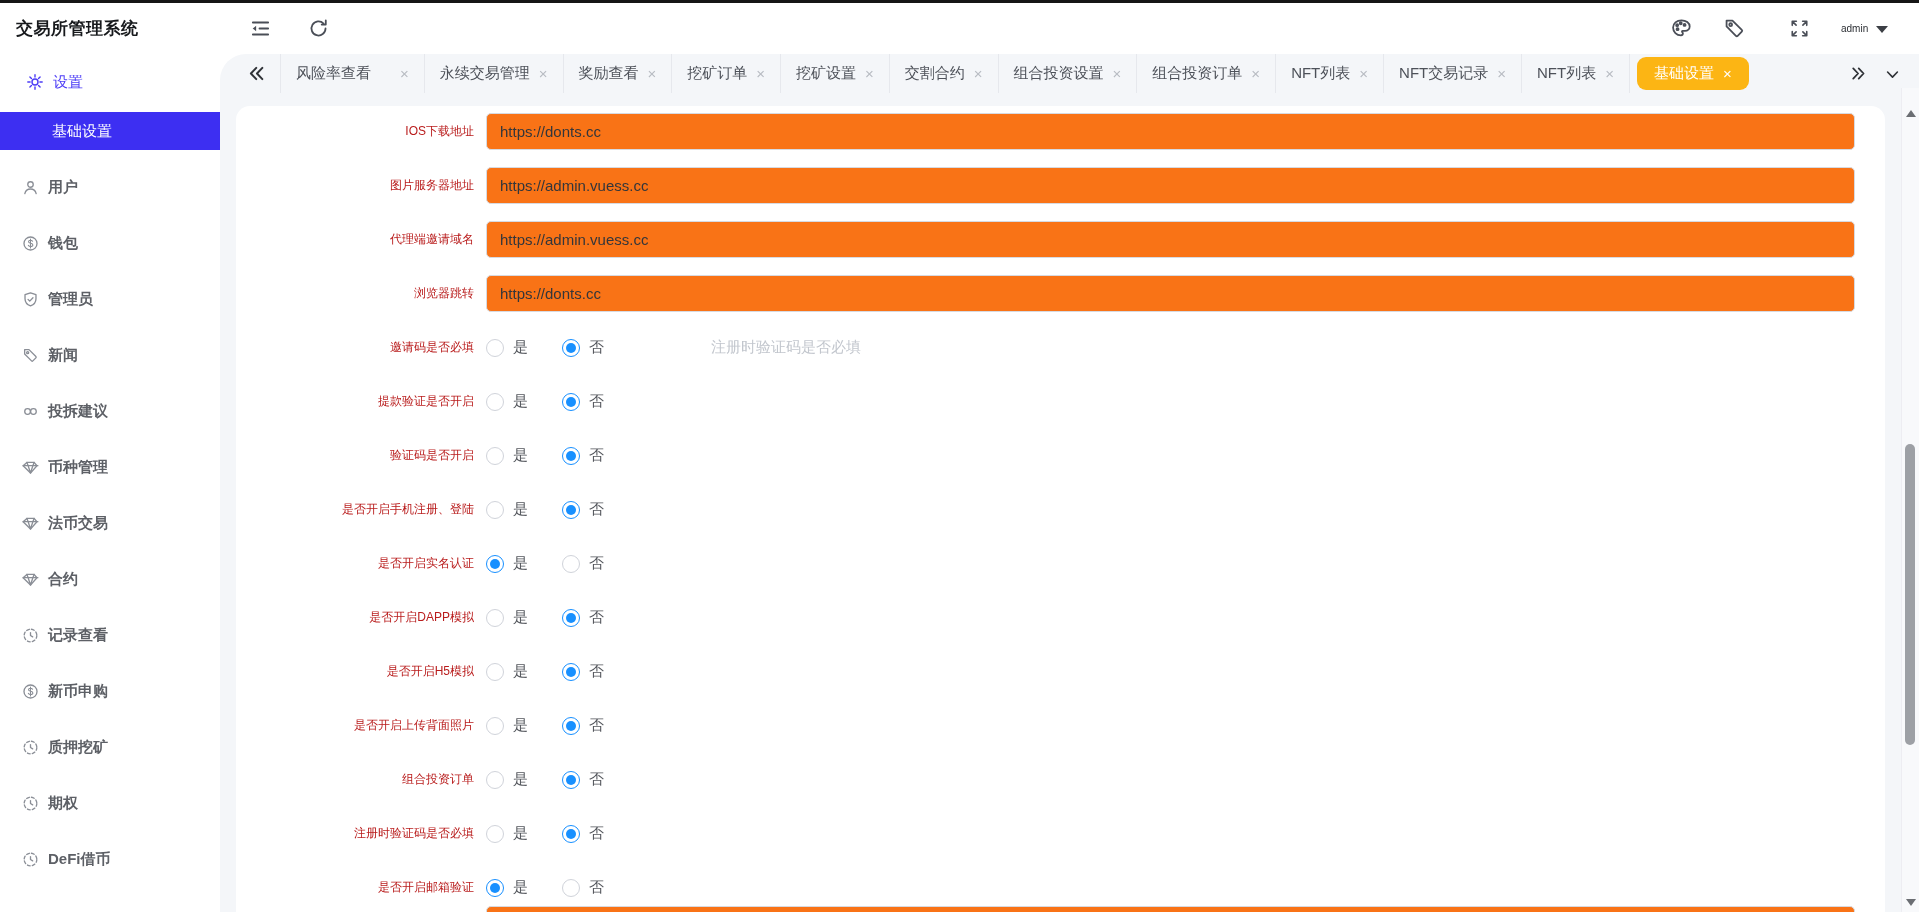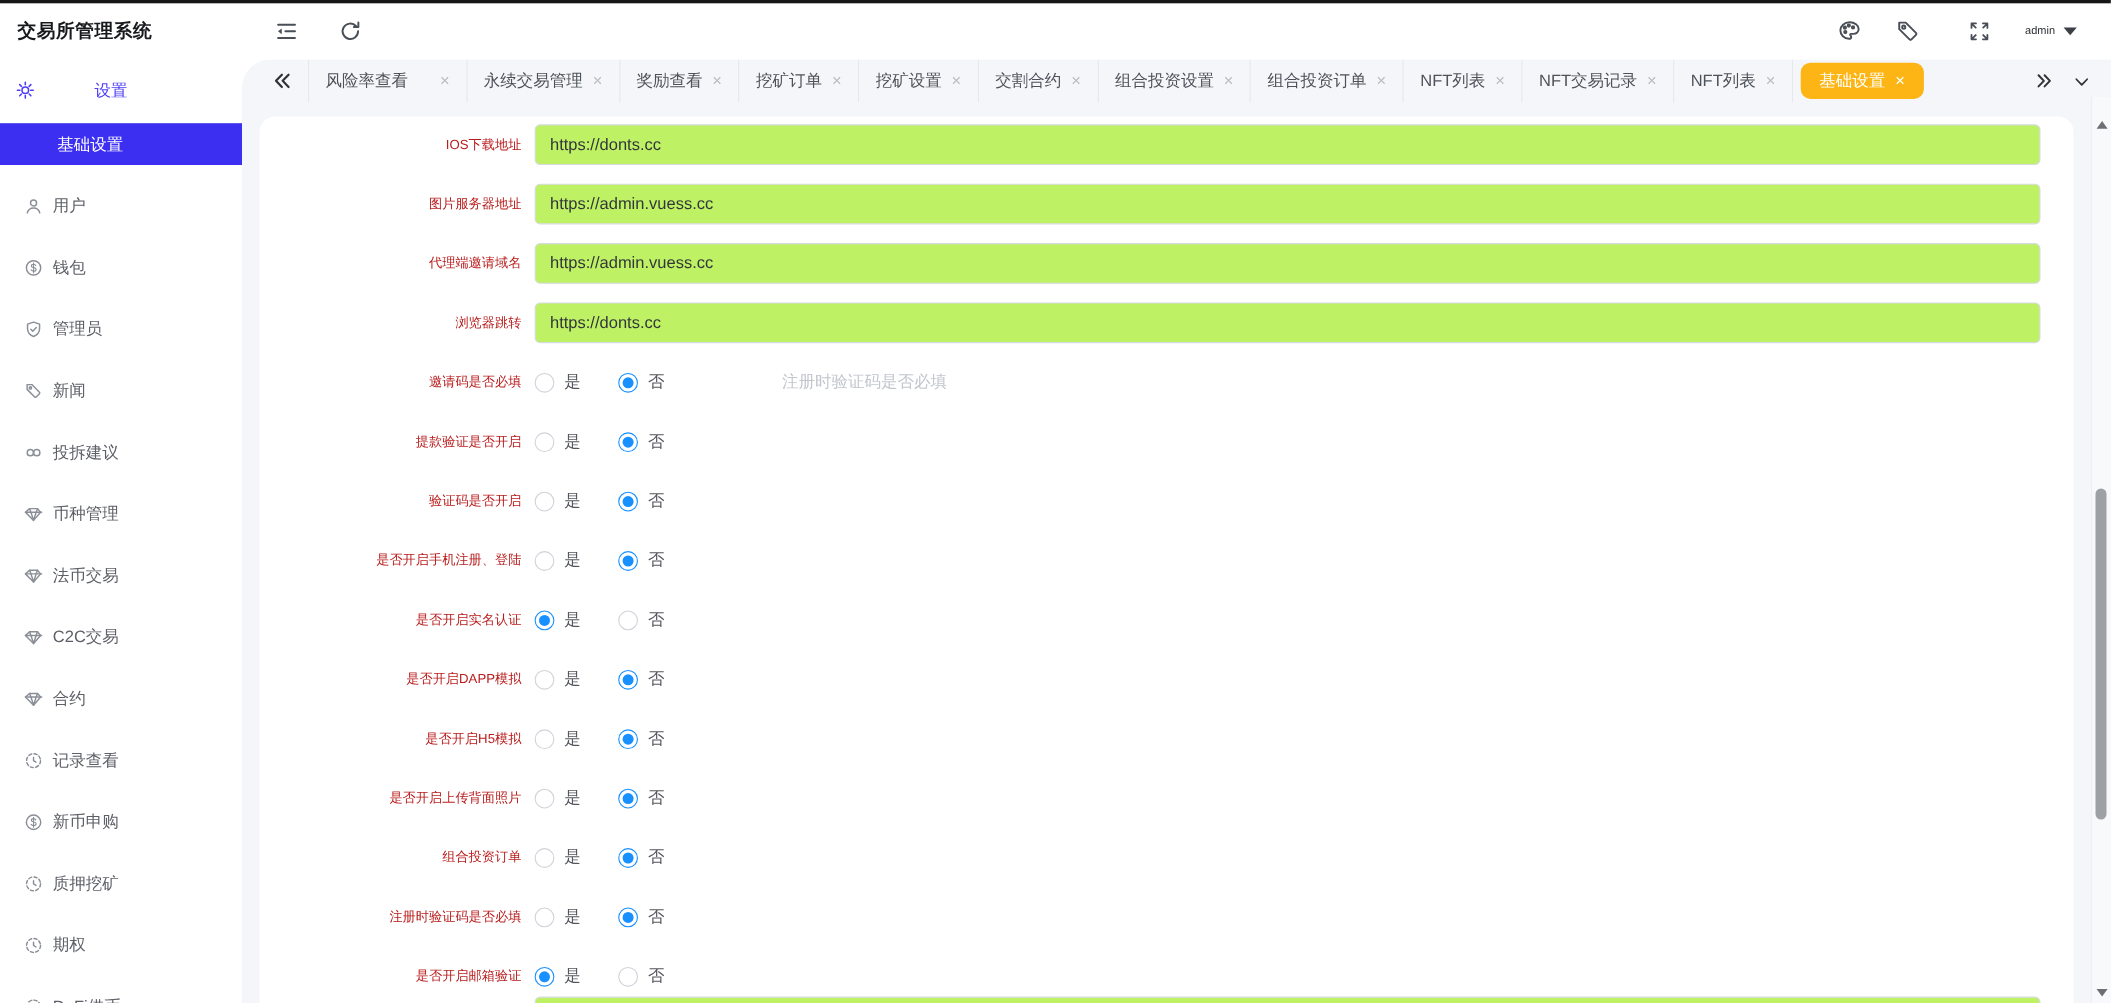--- a/index.html
+++ b/index.html
@@ -19,25 +19,25 @@
   .hi-fold{left:249px;}
   .hi-refresh{left:307px;}
   .hi-palette{left:1670px;}
   .hi-tag{left:1723px;}
   .hi-expand{left:1789px;top:15px;width:21px;height:21px;}
   .admin{position:absolute;left:1841px;top:0;line-height:51px;font-size:10px;color:#2b2e33;cursor:pointer;}
   .caret{display:inline-block;width:0;height:0;border-left:6px solid transparent;border-right:6px solid transparent;border-top:7px solid #3c3f45;margin-left:8px;vertical-align:middle;}
 
   
   .sidebar{position:absolute;left:0;top:54px;width:220px;bottom:0;background:#fff;overflow:hidden;z-index:30;}
-  .side-parent{height:28px;margin-top:14px;display:flex;align-items:center;padding-left:14px;color:#4c3cf6;font-size:15px;cursor:pointer;gap:45px;}
+  .side-parent{height:28px;margin-top:14px;display:flex;align-items:center;padding-left:26px;color:#4c3cf6;font-size:15px;cursor:pointer;}
   .side-parent .ic{width:18px;height:18px;margin-right:9px;color:#4c3cf6;}
   .side-active{height:38px;margin-top:16px;background:#3d2ff2;color:#fff;display:flex;align-items:center;padding-left:52px;font-size:15px;cursor:pointer;}
   .side-list{margin-top:9px;}
-  .side-item{height:56px;display:flex;align-items:center;padding-left:22px;color:#5d6066;font-size:15px;cursor:pointer;}
+  .side-item{height:56px;display:flex;align-items:center;padding-left:22px;color:#5d6066;font-size:15px;cursor:pointer;font-weight:bold;}
   .side-item .ic{width:17px;height:17px;margin-right:9px;color:#8a8e96;}
   .ic svg{width:100%;height:100%;display:block;}
 
   
   .main{position:absolute;left:220px;top:54px;right:0;bottom:0;background:#f4f6f9;border-top-left-radius:26px;z-index:10;}
 
   
   .tabstrip{position:absolute;left:0;top:0;right:0;height:39px;display:flex;align-items:center;padding-left:26px;}
   .chevrons{width:21px;height:21px;color:#2f3237;margin-right:13px;cursor:pointer;flex:none;}
   .chevrons svg{width:100%;height:100%;display:block;}
@@ -52,21 +52,21 @@
   .sa-fwd{right:51px;}
   .sa-down{right:18px;top:12px;width:17px;height:17px;}
 
   
   .card{position:absolute;left:16px;top:52px;right:34px;bottom:0;background:#fff;border-top-left-radius:14px;border-top-right-radius:14px;overflow:hidden;}
   .card-inner{padding-top:7px;}
   .frow{display:flex;align-items:center;height:37px;margin-bottom:17px;}
   .frow.partial{margin-top:-17px;}
   .flabel{width:238px;text-align:right;padding-right:12px;flex:none;font-size:12px;color:#b91c1c;}
   .fctrl{flex:1;display:flex;align-items:center;}
-  input.txt{width:1369px;height:37px;box-sizing:border-box;border:1px solid #d7dae1;border-radius:5px;padding:0 13px;font-size:15px;color:#33363b;font-family:inherit;background:#bef264;outline:none;}
+  input.txt{width:1369px;height:37px;box-sizing:border-box;border:1px solid #d7dae1;border-radius:5px;padding:0 13px;font-size:15px;color:#33363b;font-family:inherit;background:#f97316;outline:none;}
   .radio{display:flex;align-items:center;margin-right:34px;cursor:pointer;}
   .rc{width:18px;height:18px;border-radius:50%;border:1.5px solid #d0d3da;background:#fff;box-sizing:border-box;position:relative;flex:none;}
   .radio.sel .rc{border-color:#1890ff;}
   .radio.sel .rc::after{content:"";position:absolute;left:3px;top:3px;right:3px;bottom:3px;border-radius:50%;background:#1890ff;}
   .rlabel{margin-left:9px;font-size:15px;color:#53565c;}
   .hint{margin-left:73px;font-size:15px;color:#c2c6cd;}
 
   
   .vscroll{position:absolute;right:0;top:88px;bottom:0;width:17px;background:#f8f9fb;border-left:1px solid #ededf2;z-index:50;}
   .vs-up{position:absolute;top:22px;left:4px;width:0;height:0;border-left:5px solid transparent;border-right:5px solid transparent;border-bottom:7px solid #6b6e73;}
@@ -192,29 +192,20 @@
         </span>
         <span>法币交易</span>
       </div>
       <div class="side-item">
         <span class="ic">
           <svg xmlns="http://www.w3.org/2000/svg" viewBox="0 0 18 18" fill="none" stroke="currentColor" stroke-width="1.4" stroke-linecap="round" stroke-linejoin="round">
             <path d="M5.2 3.6h7.6l3 3.5L9 14.9 1.2 7.1z"></path>
             <path d="M1.2 7.1h15.6M6.5 7.1L9 14.9l2.5-7.8M5.2 3.6l1.3 3.5M12.8 3.6l-1.3 3.5"></path>
           </svg>
         </span>
-        <span>C2C交易</span>
-      </div>
-      <div class="side-item">
-        <span class="ic">
-          <svg xmlns="http://www.w3.org/2000/svg" viewBox="0 0 18 18" fill="none" stroke="currentColor" stroke-width="1.4" stroke-linecap="round" stroke-linejoin="round">
-            <path d="M5.2 3.6h7.6l3 3.5L9 14.9 1.2 7.1z"></path>
-            <path d="M1.2 7.1h15.6M6.5 7.1L9 14.9l2.5-7.8M5.2 3.6l1.3 3.5M12.8 3.6l-1.3 3.5"></path>
-          </svg>
-        </span>
         <span>合约</span>
       </div>
       <div class="side-item">
         <span class="ic">
           <svg xmlns="http://www.w3.org/2000/svg" viewBox="0 0 18 18" fill="none" stroke="currentColor" stroke-width="1.4" stroke-linecap="round" stroke-linejoin="round">
             <circle cx="9" cy="9" r="6.7" stroke-dasharray="3 2.3"></circle>
             <path d="M9 5.9V9l2.3 1.5"></path>
           </svg>
         </span>
         <span>记录查看</span>

